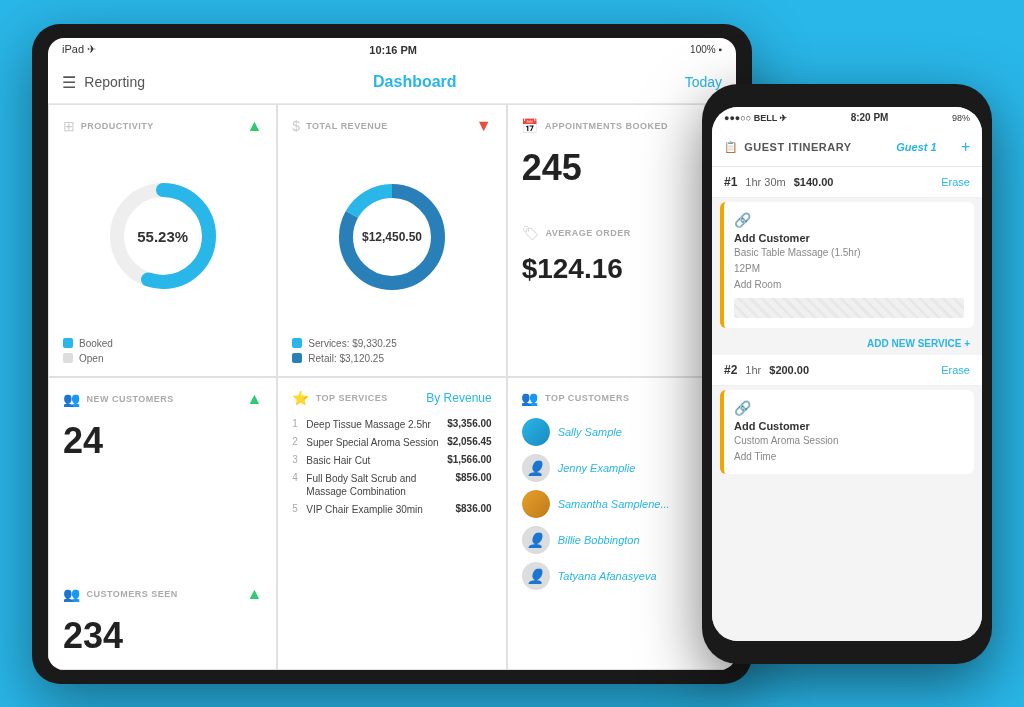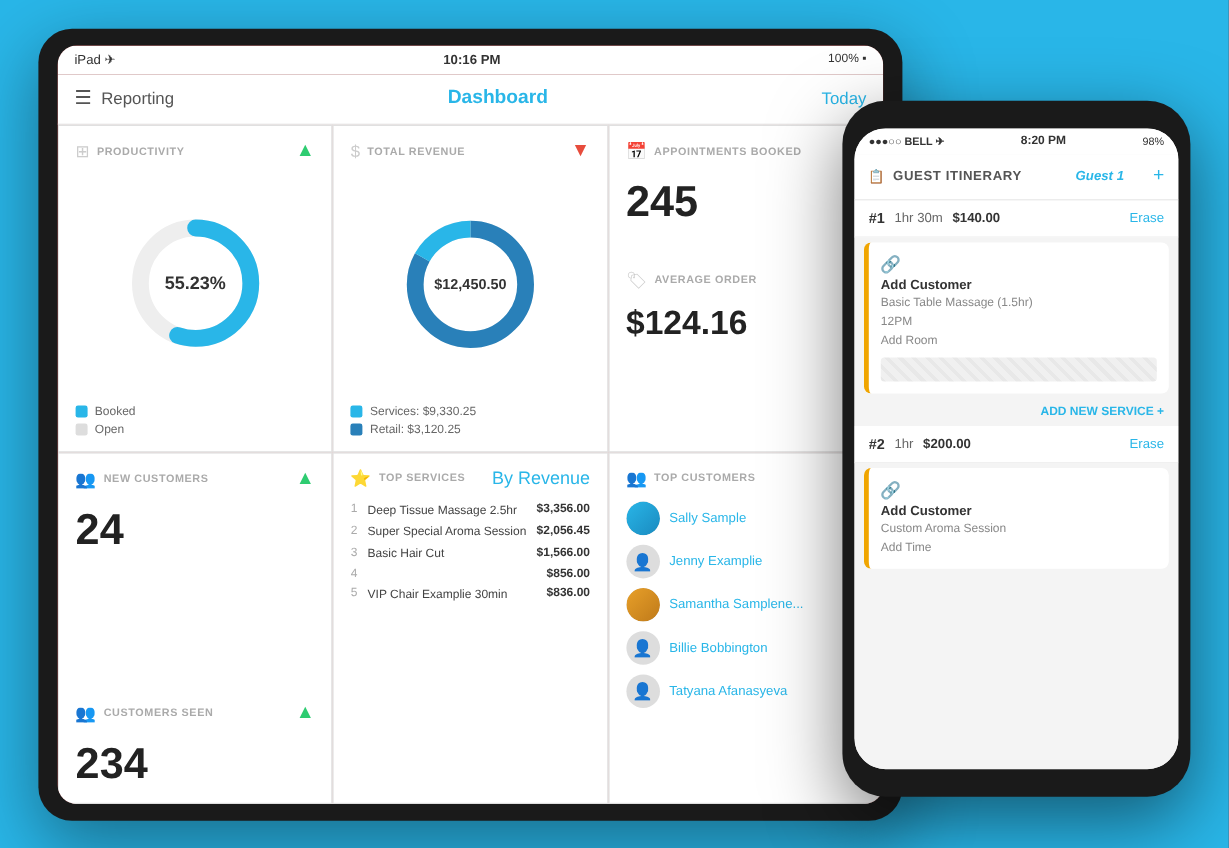--- a/index.html
+++ b/index.html
@@ -159,25 +159,25 @@
       color: #222;
       margin-top: 4px;
     }
 
     
     .services-list { display: flex; flex-direction: column; gap: 5px; margin-top: 4px; }
     .service-item { display: flex; justify-content: space-between; align-items: flex-start; font-size: 10px; }
     .service-rank { color: #aaa; margin-right: 4px; min-width: 10px; }
     .service-name { color: #444; flex: 1; line-height: 1.3; }
     .service-price { color: #333; font-weight: 600; white-space: nowrap; margin-left: 6px; }
-    .by-revenue { color: #29b6e8; font-size: 15px; font-weight: 500; }
+    .by-revenue { color: #29b6e8; font-size: 12px; font-weight: 500; }
 
     
     .customers-list { display: flex; flex-direction: column; gap: 8px; margin-top: 4px; }
-    .customer-item { display: flex; align-items: center; gap: 8px; }
+    .customer-item { display: flex; align-items: center; gap: 8px; font-style: italic; }
     .customer-avatar {
       width: 28px; height: 28px; border-radius: 50%;
       background: #ddd; display: flex; align-items: center; justify-content: center;
       font-size: 12px; color: #888; overflow: hidden; flex-shrink: 0;
     }
     .avatar-img { width: 100%; height: 100%; background: #29b6e8; border-radius: 50%; }
     .avatar-grey { background: #ddd; }
     .customer-name { font-size: 11px; color: #29b6e8; }
 
     
@@ -446,20 +446,21 @@
               <span class="service-name">Super Special Aroma Session</span>
               <span class="service-price">$2,056.45</span>
             </div>
             <div class="service-item">
               <span class="service-rank">3</span>
               <span class="service-name">Basic Hair Cut</span>
               <span class="service-price">$1,566.00</span>
             </div>
             <div class="service-item">
               <span class="service-rank">4</span>
+              <span class="service-name">Full Body Salt Scrub and Massage Combination</span>
               <span class="service-price">$856.00</span>
             </div>
             <div class="service-item">
               <span class="service-rank">5</span>
               <span class="service-name">VIP Chair Examplie 30min</span>
               <span class="service-price">$836.00</span>
             </div>
           </div>
         </div>
 

